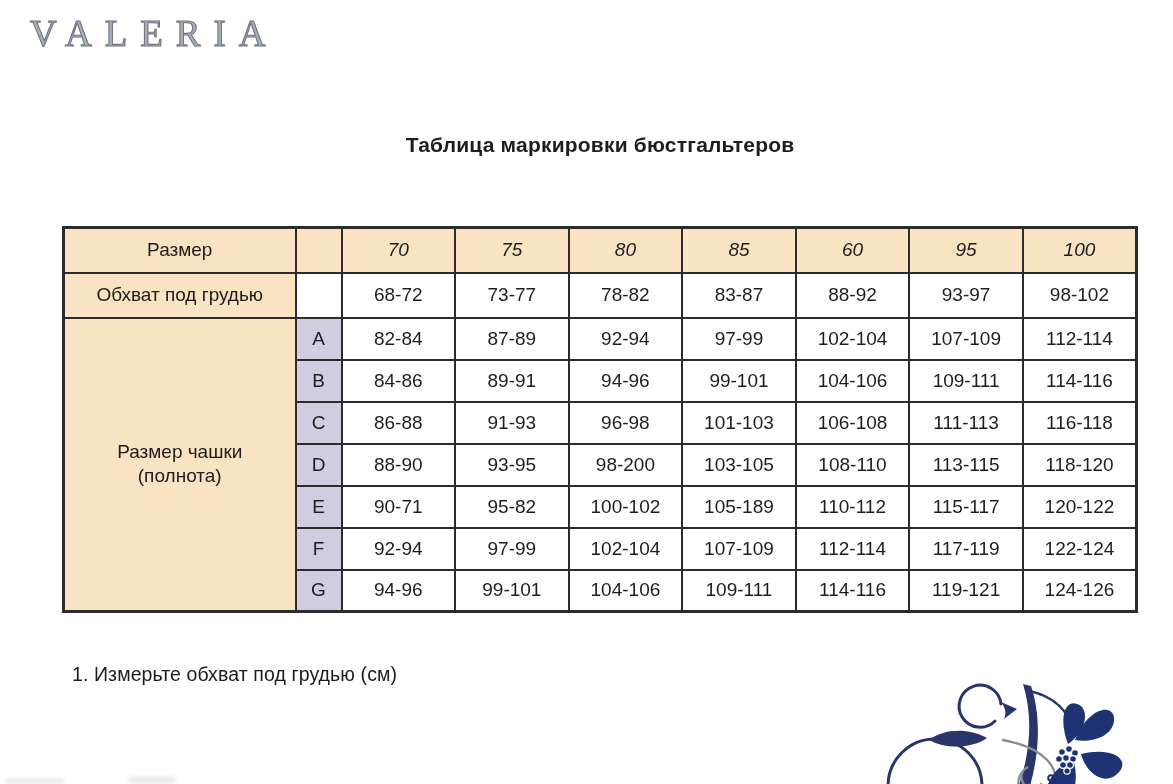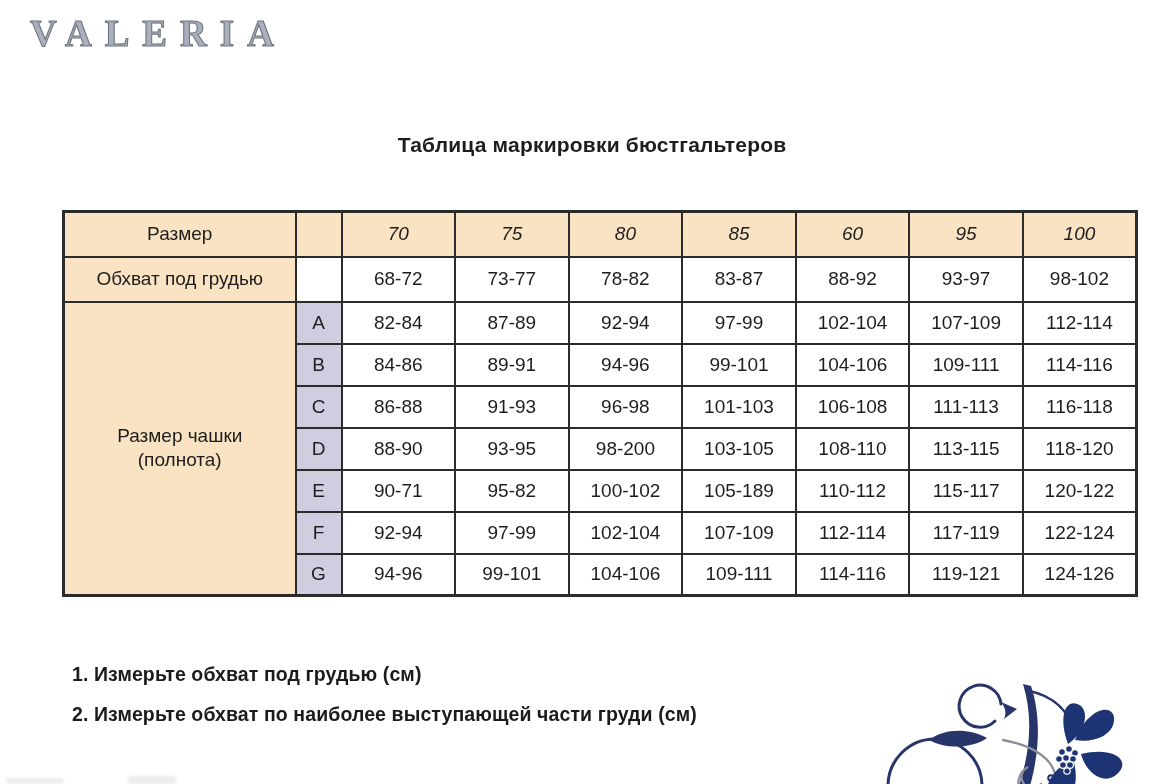--- a/index.html
+++ b/index.html
@@ -17,37 +17,37 @@
     width:1173px;height:784px;
     background:#ffffff;
     overflow:hidden;
     font-family:"Liberation Sans",sans-serif;
     color:var(--text);
   }
   
   .logo{
     position:absolute;left:30px;top:12px;
     font-family:"Liberation Serif",serif;
-    font-size:37px;font-weight:700;
+    font-size:37px;font-weight:400;
     letter-spacing:13px;
     color:#aab0bb;
     -webkit-text-stroke:1.1px #6e7480;
   }
   
   .title-wrap{
-    position:absolute;left:52px;top:133px;width:1080px;
+    position:absolute;left:60px;top:133px;width:1080px;
     text-align:center;
   }
   .title{
     font-size:21px;font-weight:700;color:var(--text);
     letter-spacing:.2px;
   }
   
   table.size-table{
-    position:absolute;left:62px;top:210px;
+    position:absolute;left:62px;top:226px;
     width:1076px;
     border-collapse:collapse;
     table-layout:fixed;
     font-size:19px;
   }
   .size-table td,.size-table th{
     border:2px solid var(--border);
     text-align:center;
     vertical-align:middle;
     padding:0;
@@ -64,22 +64,23 @@
   .c-left{
     text-align:left;padding-left:12px;font-weight:700;
   }
   .c-bold{font-weight:700;font-style:italic;}
   .cup-span-label{
     line-height:1.3;
   }
   
   .instructions{
     position:absolute;left:72px;top:663px;
-    font-size:19.5px;font-weight:700;color:#1b1b1d;
+    font-size:19.5px;font-weight:400;color:#1b1b1d;
     list-style:none;
+    text-align:center;
   }
   .instructions li{margin-bottom:17px;letter-spacing:.1px;}
   
   .ornament{
     position:absolute;left:883px;top:658px;
     width:292px;height:172px;
   }
   
   .remnant{
     position:absolute;background:#555;opacity:.10;border-radius:3px;filter:blur(1.5px);
@@ -206,21 +207,20 @@
         <td>109-111</td>
         <td>114-116</td>
         <td>119-121</td>
         <td>124-126</td>
       </tr>
     </tbody>
   </table>
 
   <ul class="instructions">
     <li>1. Измерьте обхват под грудью (см)</li>
-    <li>2. Измерьте обхват по наиболее выступающей части груди (см)</li>
   </ul>
 
   <svg class="ornament" viewBox="0 0 292 172" fill="none" xmlns="http://www.w3.org/2000/svg">
 
     <circle cx="52" cy="128" r="47" stroke="#27356B" stroke-width="3" fill="none"></circle>
 
     <path d="M112,63 a21,21 0 1 1 6,-17" stroke="#27356B" stroke-width="3" fill="none" stroke-linecap="round"></path>
     <path d="M118,44 L134,51 L121,61 C124,55 122,49 118,44 Z" fill="#27356B"></path>
 
     <path d="M104,80 C84,69 60,71 46,82 C64,92 90,90 104,80 Z" fill="#27356B"></path>

